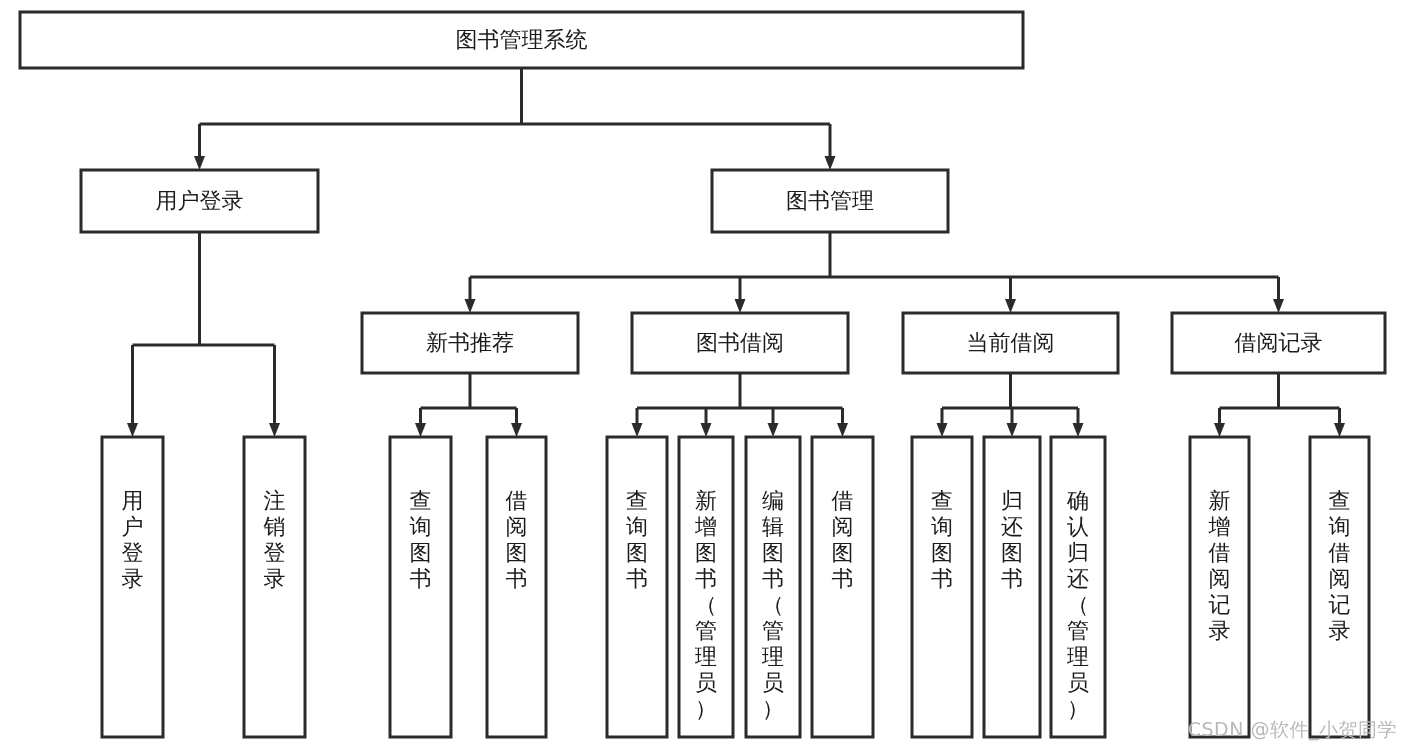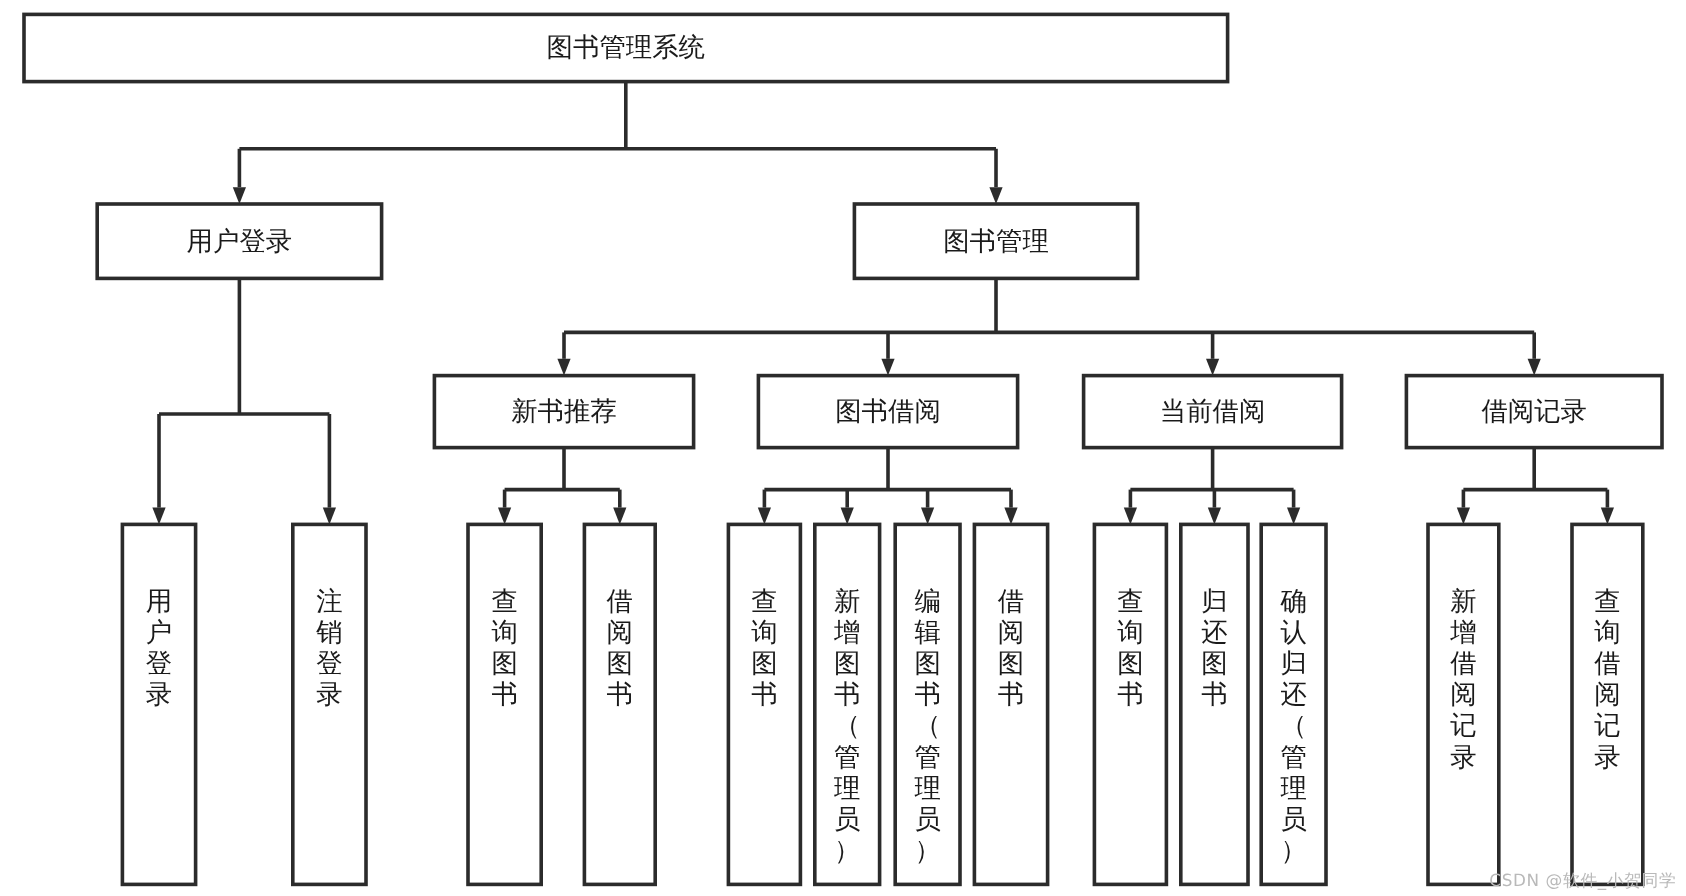--- a/index.html
+++ b/index.html
@@ -54,21 +54,21 @@
     fill: #1a1a1a;
     font-family: "DejaVu Sans", "Liberation Sans", sans-serif;
     font-size: 22px;
     text-anchor: middle;
   }
   .watermark {
     position: absolute;
     right: 8px;
     bottom: 4px;
     font-family: "DejaVu Sans", "Liberation Sans", sans-serif;
-    font-size: 14px;
+    font-size: 19px;
     color: #b9b9b9;
     white-space: nowrap;
     letter-spacing: 0.5px;
     user-select: none;
   }
 </style>
 </head>
 <body>
 
 <div id="diagram-root">

